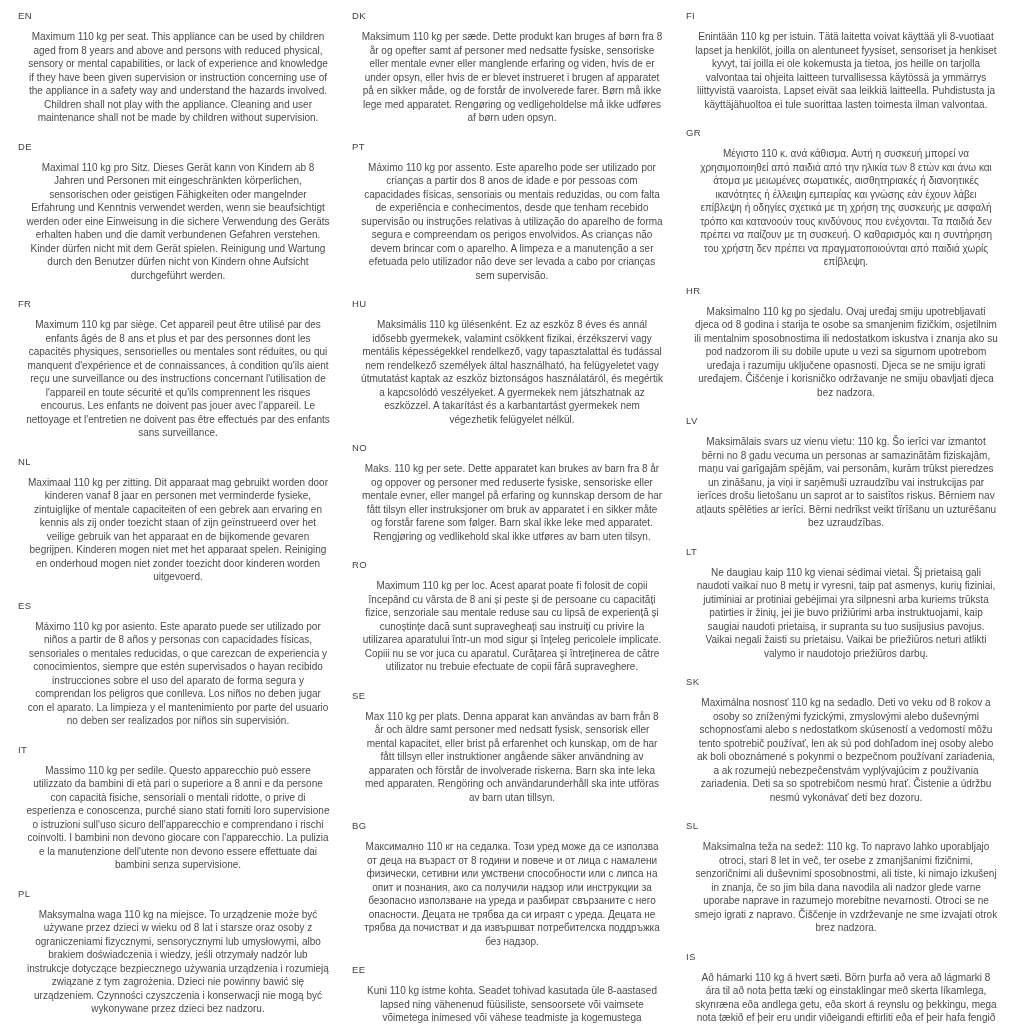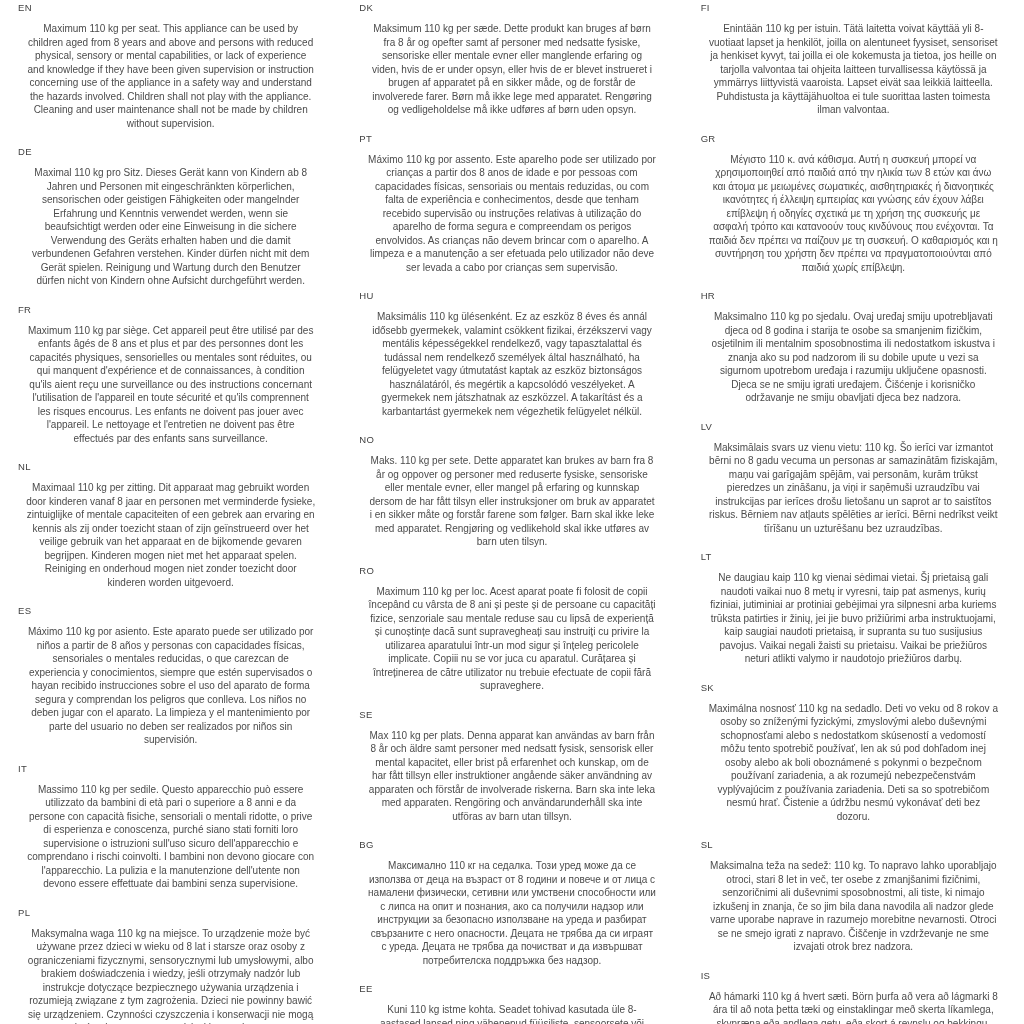--- a/index.html
+++ b/index.html
@@ -6,22 +6,22 @@
   html, body { margin: 0; padding: 0; }
   body {
     width: 1024px;
     height: 1024px;
     background: #ffffff;
     font-family: "Liberation Sans", sans-serif;
     color: #4b4b4b;
   }
   .page {
     display: flex;
-    gap: 36px;
-    padding: 1px 18px 0 18px;
+    gap: 14px;
+    padding: 9px 18px 0 18px;
     width: 100%;
     height: 100%;
     overflow: hidden;
   }
   .col {
     flex: 1;
     min-width: 0;
     overflow: hidden;
   }
   .block { margin: 0 0 15px 0; }

